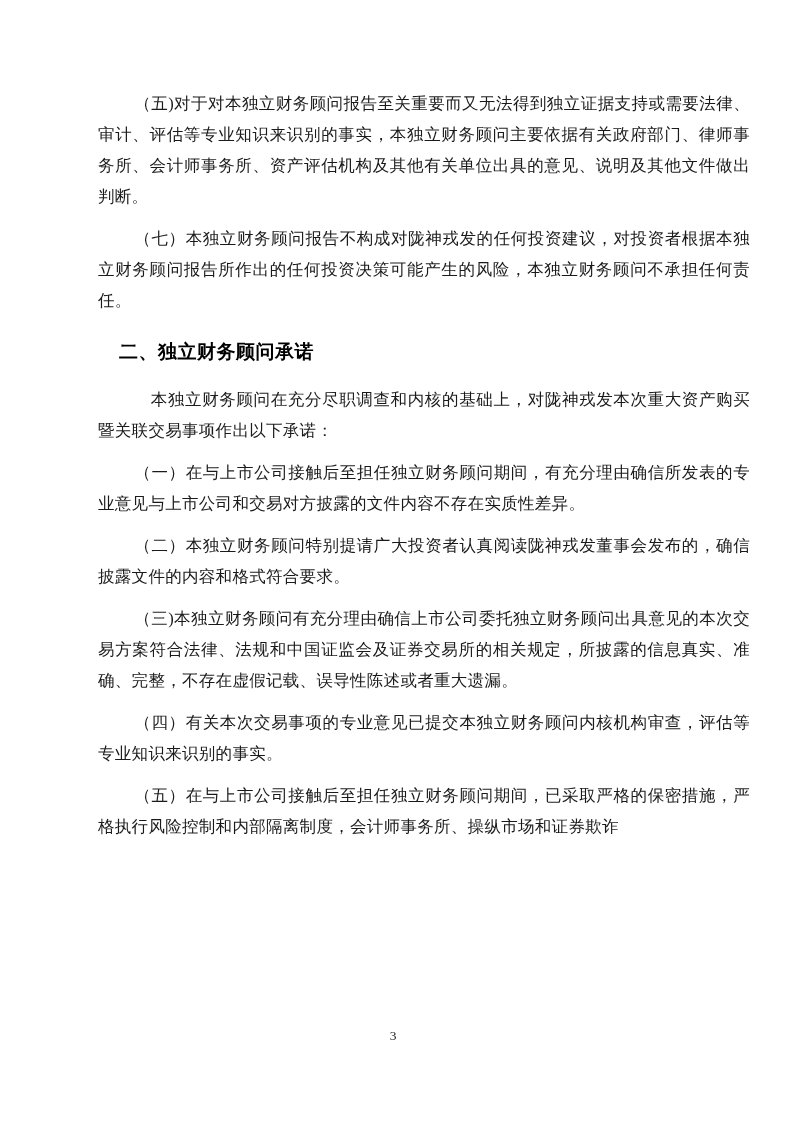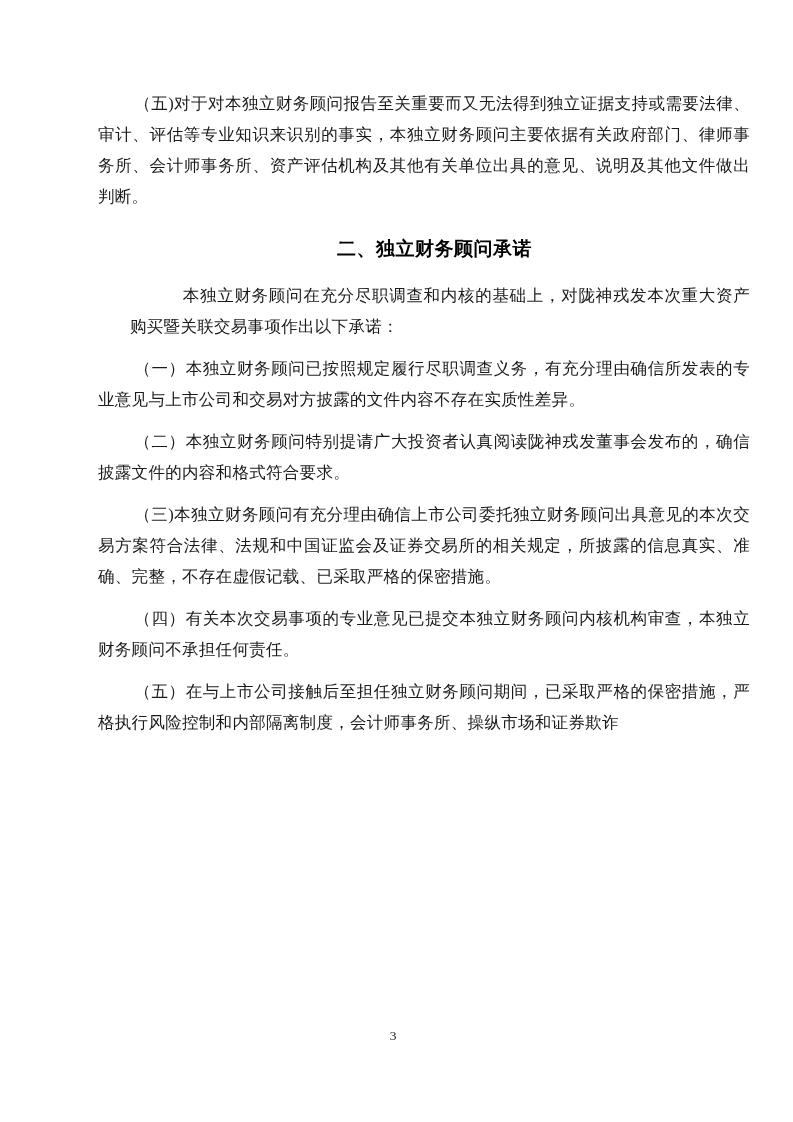--- a/index.html
+++ b/index.html
@@ -22,59 +22,58 @@
   .para {
     font-size: 16.5px;
     line-height: 31px;
     letter-spacing: 0.3px;
     text-align: justify;
     text-indent: 2.2em;
     margin: 0 0 11px 0;
   }
   .para.indent-lg {
     text-indent: 3.2em;
-    margin-left: 32px;
   }
   .section-heading {
-    font-family: Liberation Sans, sans-serif;
+    font-family: Liberation Mono, monospace;
     font-size: 19px;
     line-height: 24px;
     font-weight: 700;
     color: #000000;
     letter-spacing: 0.5px;
     margin: 25px 0 19px 0;
     padding-left: 21px;
-    text-align: center;
   }
   .page-number {
     position: absolute;
     left: 98px;
     width: 590px;
     bottom: 78px;
     text-align: center;
     font-size: 13.5px;
     line-height: 16px;
     color: #1a1a1a;
   }
 </style>
 </head>
 <body>
 
 <div class="page">
 
   <section>
     <p class="para">（五)对于对本独立财务顾问报告至关重要而又无法得到独立证据支持或需要法律、审计、评估等专业知识来识别的事实，本独立财务顾问主要依据有关政府部门、律师事务所、会计师事务所、资产评估机构及其他有关单位出具的意见、说明及其他文件做出判断。</p>
+    <p class="para">（七）本独立财务顾问报告不构成对陇神戎发的任何投资建议，对投资者根据本独立财务顾问报告所作出的任何投资决策可能产生的风险，本独立财务顾问不承担任何责任。</p>
   </section>
 
   <h2 class="section-heading">二、独立财务顾问承诺</h2>
 
   <section>
     <p class="para indent-lg">本独立财务顾问在充分尽职调查和内核的基础上，对陇神戎发本次重大资产购买暨关联交易事项作出以下承诺：</p>
-    <p class="para">（一）本独立财务顾问已按照规定履行尽职调查义务，有充分理由确信所发表的专业意见与上市公司和交易对方披露的文件内容不存在实质性差异。</p>
+    <p class="para">（一）在与上市公司接触后至担任独立财务顾问期间，有充分理由确信所发表的专业意见与上市公司和交易对方披露的文件内容不存在实质性差异。</p>
     <p class="para">（二）本独立财务顾问特别提请广大投资者认真阅读陇神戎发董事会发布的，确信披露文件的内容和格式符合要求。</p>
-    <p class="para">（三)本独立财务顾问有充分理由确信上市公司委托独立财务顾问出具意见的本次交易方案符合法律、法规和中国证监会及证券交易所的相关规定，所披露的信息真实、准确、完整，不存在虚假记载、已采取严格的保密措施。</p>
-    <p class="para">（四）有关本次交易事项的专业意见已提交本独立财务顾问内核机构审查，本独立财务顾问不承担任何责任。</p>
+    <p class="para">（三)本独立财务顾问有充分理由确信上市公司委托独立财务顾问出具意见的本次交易方案符合法律、法规和中国证监会及证券交易所的相关规定，所披露的信息真实、准确、完整，不存在虚假记载、误导性陈述或者重大遗漏。</p>
+    <p class="para">（四）有关本次交易事项的专业意见已提交本独立财务顾问内核机构审查，评估等专业知识来识别的事实。</p>
     <p class="para">（五）在与上市公司接触后至担任独立财务顾问期间，已采取严格的保密措施，严格执行风险控制和内部隔离制度，会计师事务所、操纵市场和证券欺诈</p>
   </section>
 
   <div class="page-number">3</div>
 
 </div>
 
 </body></html>

